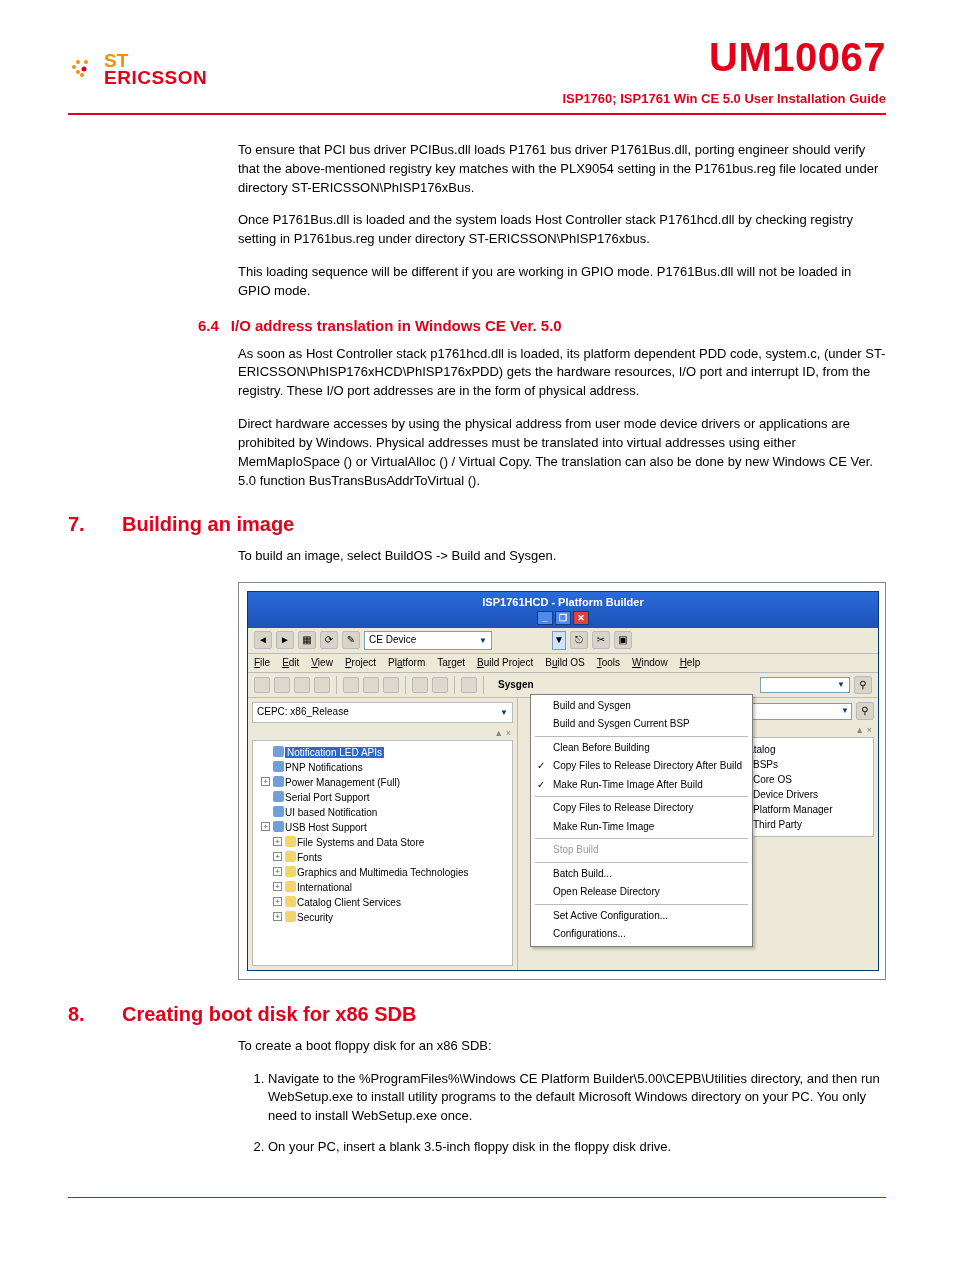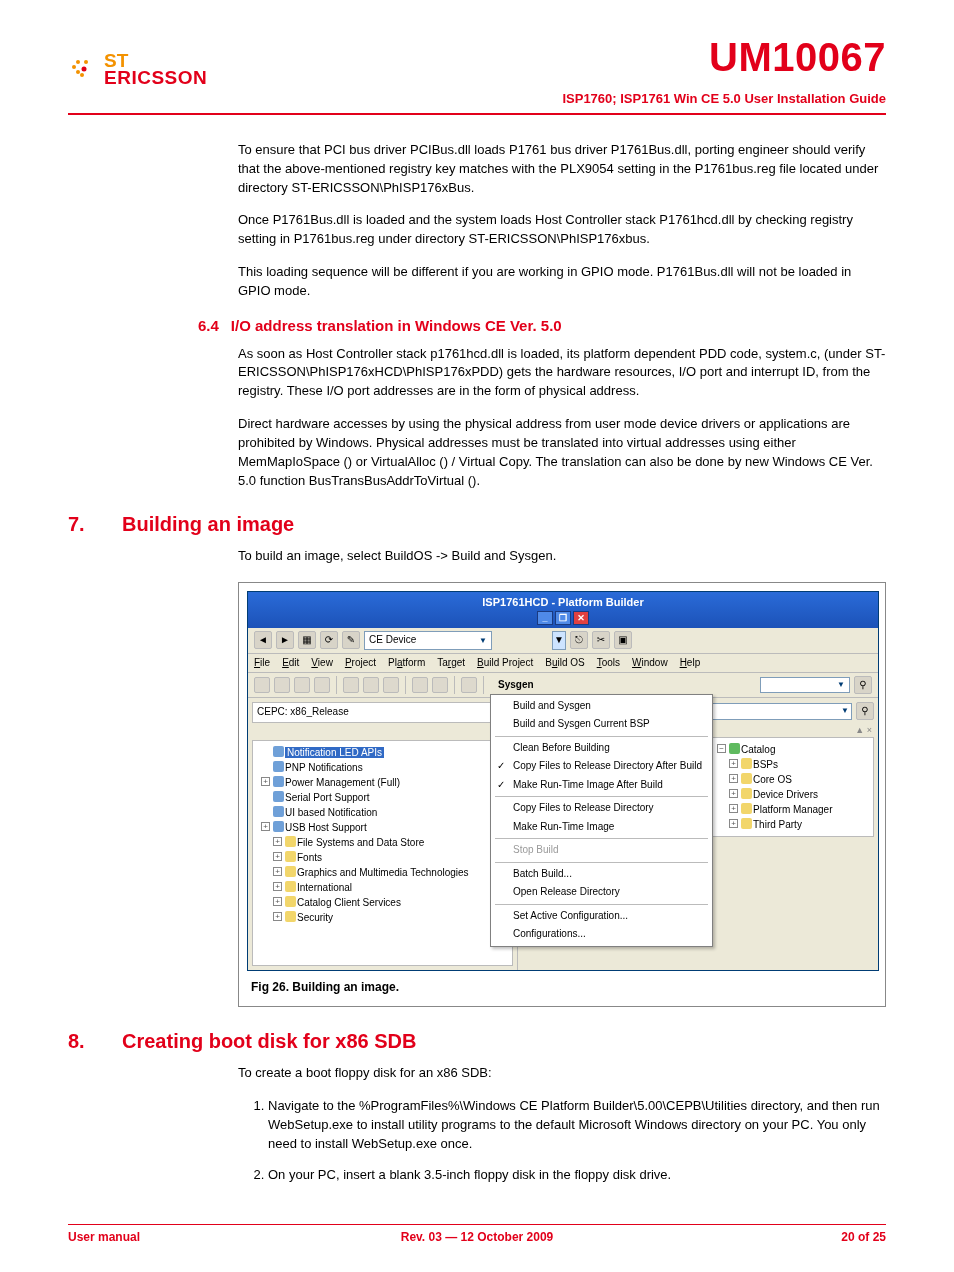--- a/index.html
+++ b/index.html
@@ -75,21 +75,21 @@
   .pb-winbtn.close { background: #e04040; }
   .pb-tool1 { background: #ece9d8; padding: 3px 6px; display: flex; align-items: center; gap: 4px; border-bottom: 1px solid #bbb; }
   .pb-nav-btn { width: 18px; height: 18px; background: #d8d4c8; border: 1px solid #bbb; border-radius: 2px; display: inline-flex; align-items: center; justify-content: center; font-size: 10px; }
   .pb-drop { background: #fff; border: 1px solid #7f9db9; padding: 1px 4px; font-size: 10px; display: inline-flex; align-items: center; gap: 4px; }
   .pb-drop .chev { color: #003c74; font-size: 8px; }
   .pb-menu { background: #ece9d8; padding: 2px 6px; border-bottom: 1px solid #bbb; font-size: 10px; color: #000; display:flex; gap:12px;}
   .pb-menu span u{ text-decoration: underline; }
   .pb-tool2 { background: #ece9d8; padding: 3px 6px; display: flex; align-items: center; gap: 4px; border-bottom: 1px solid #bbb; }
   .pb-tb-icon { width: 16px; height: 16px; background: #ddd9cd; border: 1px solid #bbb; border-radius: 2px; }
   .pb-sep { width: 1px; height: 18px; background: #bbb; margin: 0 2px; }
-  .pb-menu-open { position: relative; background: #fff; border: 1px solid #808080; box-shadow: 2px 2px 3px rgba(0,0,0,0.25); padding: 2px 0; min-width: 195px; }
+  .pb-menu-open { position: relative; background: #fff; border: 1px solid #808080; box-shadow: 2px 2px 3px rgba(0,0,0,0.25); padding: 2px 0; min-width: 195px; margin-left: 40px; }
   .pb-menu-item { padding: 2px 10px 2px 22px; font-size: 10px; position: relative; white-space: nowrap; }
   .pb-menu-item.hi { font-weight: bold; }
   .pb-menu-item .chk { position: absolute; left: 6px; top: 2px; font-size: 10px; }
   .pb-menu-divider { border-top: 1px solid #bbb; margin: 2px 4px; }
   .pb-menu-item.disabled { color: #9a9a9a; }
   .pb-body { display: flex; }
   .pb-left { width: 270px; padding: 4px; border-right: 1px solid #bbb; position: relative; }
   .pb-left-top { background:#fff; border:1px solid #bbb; padding:2px 4px; margin-bottom:4px; font-size:10px; display:flex; justify-content:space-between; align-items:center; }
   .pb-tree { background: #fff; border: 1px solid #bbb; padding: 4px 4px 8px 4px; font-size: 10px; overflow: hidden; height: 226px; }
   .pb-tree-item { padding-left: 28px; position: relative; line-height: 15px; white-space: nowrap; }
@@ -282,35 +282,29 @@
               <div class="pb-cat-item root"><span class="exp">−</span><span class="ico"></span><span>Catalog</span></div>
               <div class="pb-cat-item" style="margin-left:12px;"><span class="exp">+</span><span class="ico"></span><span>BSPs</span></div>
               <div class="pb-cat-item" style="margin-left:12px;"><span class="exp">+</span><span class="ico"></span><span>Core OS</span></div>
               <div class="pb-cat-item" style="margin-left:12px;"><span class="exp">+</span><span class="ico"></span><span>Device Drivers</span></div>
               <div class="pb-cat-item" style="margin-left:12px;"><span class="exp">+</span><span class="ico"></span><span>Platform Manager</span></div>
               <div class="pb-cat-item" style="margin-left:12px;"><span class="exp">+</span><span class="ico"></span><span>Third Party</span></div>
             </div>
           </div>
         </div>
       </div>
-      <div class="fig-caption">Fig 26.  Building an image.</div>
     </div>
 
     <div class="h2-row">
       <span class="h2-num">8.</span>
       <span class="h2-txt">Creating boot disk for x86 SDB</span>
     </div>
     <p class="body-block">To create a boot floppy disk for an x86 SDB:</p>
     <ol class="steps">
       <li>Navigate to the %ProgramFiles%\Windows CE Platform Builder\5.00\CEPB\Utilities directory, and then run WebSetup.exe to install utility programs to the default Microsoft Windows directory on your PC. You only need to install WebSetup.exe once.</li>
       <li>On your PC, insert a blank 3.5-inch floppy disk in the floppy disk drive.</li>
     </ol>
   </div>
 
   <div style="height:24px"></div>
   <hr class="rule-thin">
-  <div class="footer2">
-    <span class="left">User manual</span>
-    <span class="mid">Rev. 03 — 12 October 2009</span>
-    <span class="right">20 of 25</span>
-  </div>
 
 </div>
 
 </body></html>

